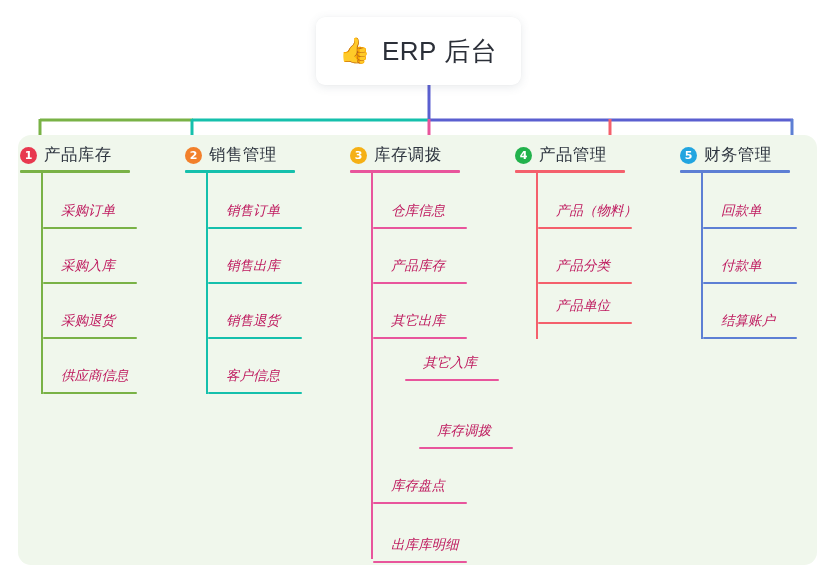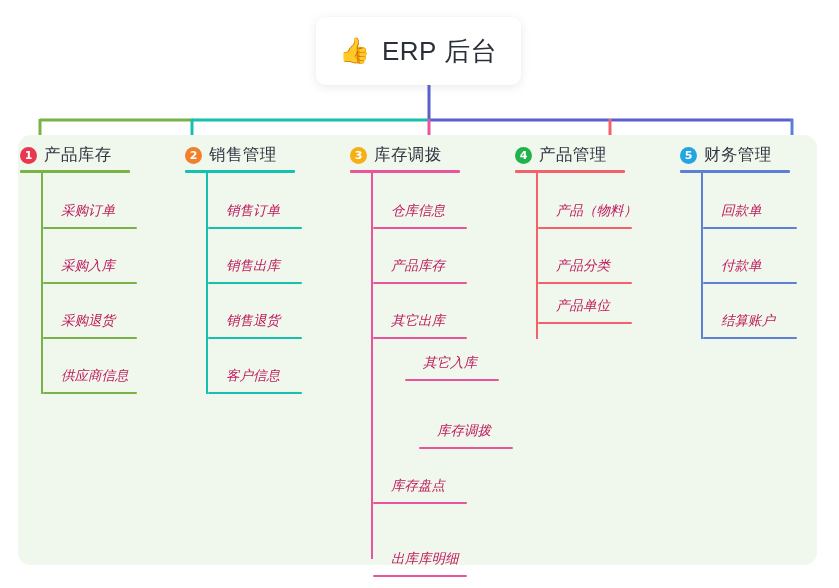--- a/index.html
+++ b/index.html
@@ -181,21 +181,21 @@
             <div class="leaf-rule" style="background: rgb(232, 85, 156);"></div>
           </div>
           <div class="leaf" style="top: 259px; margin-left: 46px;">
             <span class="leaf-label">库存调拨</span>
             <div class="leaf-rule" style="background: rgb(232, 85, 156);"></div>
           </div>
           <div class="leaf" style="top: 314px;">
             <span class="leaf-label">库存盘点</span>
             <div class="leaf-rule" style="background: rgb(232, 85, 156);"></div>
           </div>
-          <div class="leaf" style="top: 387px;">
+          <div class="leaf" style="top: 373px;">
             <span class="leaf-label">出库库明细</span>
             <div class="leaf-rule" style="background: rgb(232, 85, 156);"></div>
           </div>
         </div>
         <div class="col" style="left: 497px;">
           <div class="col-head">
             <span class="badge" style="background: rgb(34, 178, 76);">4</span>
             <span class="col-title">产品管理</span>
           </div>
           <div class="head-rule" style="background: rgb(244, 96, 108); width: 110px;"></div>

